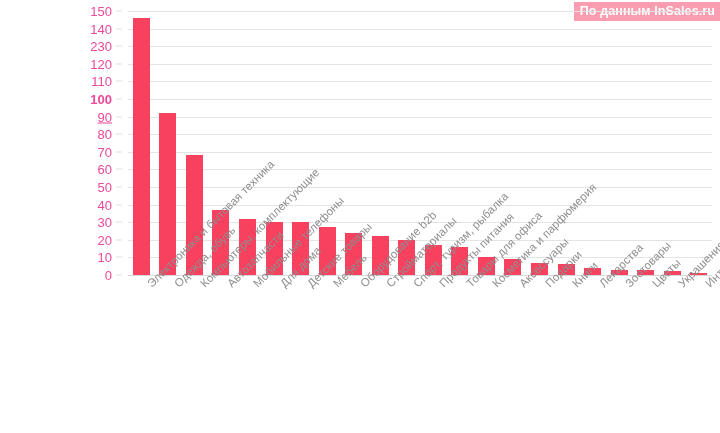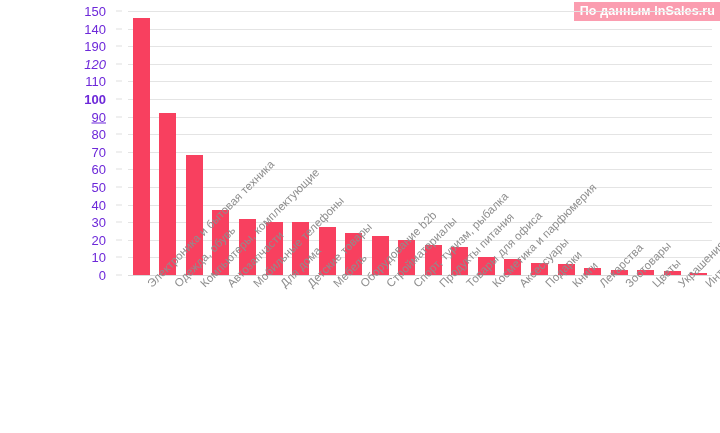--- a/index.html
+++ b/index.html
@@ -59,24 +59,24 @@
   
   #yaxis {
     position: absolute;
     left: 0px;
     top: 11px;
     width: 122px;
     height: 264px;
   }
   .ytick {
     position: absolute;
-    right: 16px;
+    right: 10px;
     transform: translateY(-50%);
     font-size: 13px;
-    color: #6d28d9;
+    color: #ec4899;
     text-align: right;
     white-space: nowrap;
   }
   .ytick-dash {
     position: absolute;
     right: 0px;
     width: 6px;
     height: 1px;
     background: #e0e0e0;
     transform: translateY(-50%);
@@ -138,23 +138,23 @@
       <div class="ytick" style="top: 140.8px;">70</div>
       <div class="ytick-dash" style="top: 140.8px;"></div>
       <div class="ytick" style="top: 123.2px; margin-left: 30px;">80</div>
       <div class="ytick-dash" style="top: 123.2px;"></div>
       <div class="ytick" style="top: 105.6px; text-decoration: underline;">90</div>
       <div class="ytick-dash" style="top: 105.6px;"></div>
       <div class="ytick" style="top: 88px; font-weight: bold;">100</div>
       <div class="ytick-dash" style="top: 88px;"></div>
       <div class="ytick" style="top: 70.4px;">110</div>
       <div class="ytick-dash" style="top: 70.4px;"></div>
-      <div class="ytick" style="top: 52.8px; font-style: italic;">120</div>
+      <div class="ytick" style="top: 52.8px;">120</div>
       <div class="ytick-dash" style="top: 52.8px;"></div>
-      <div class="ytick" style="top: 35.2px;">190</div>
+      <div class="ytick" style="top: 35.2px;">230</div>
       <div class="ytick-dash" style="top: 35.2px;"></div>
       <div class="ytick" style="top: 17.6px;">140</div>
       <div class="ytick-dash" style="top: 17.6px;"></div>
       <div class="ytick" style="top: 0px;">150</div>
       <div class="ytick-dash" style="top: 0px;"></div>
     </div>
 
   <div id="plot">
     <div id="gridlines">
         <div class="gridline baseline" style="top: 264px;"></div>

